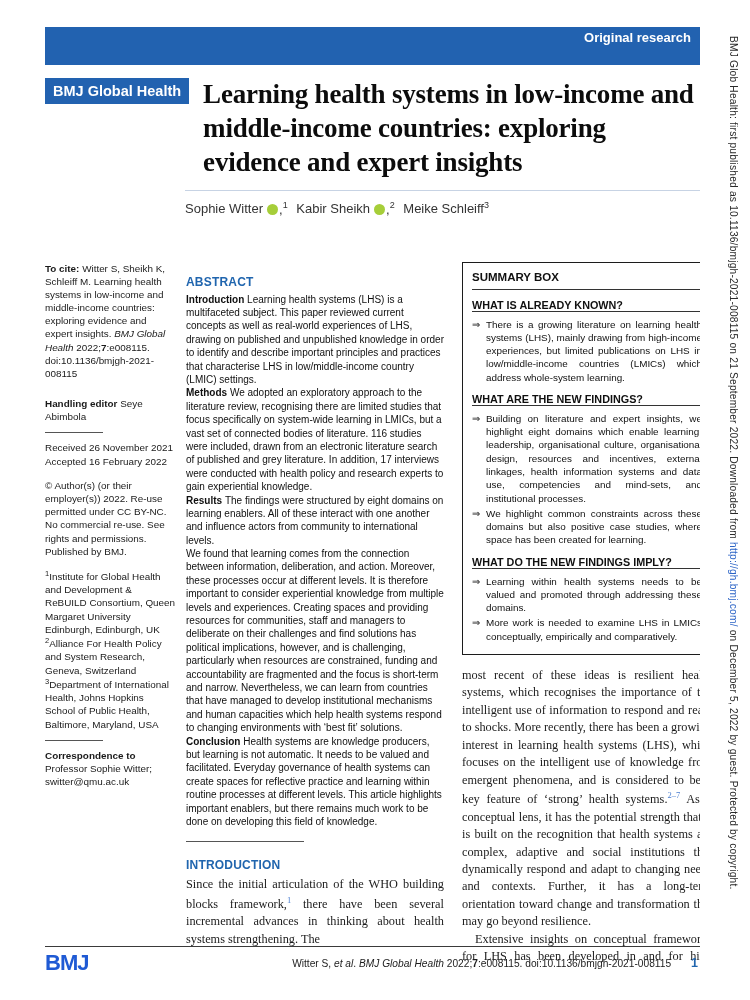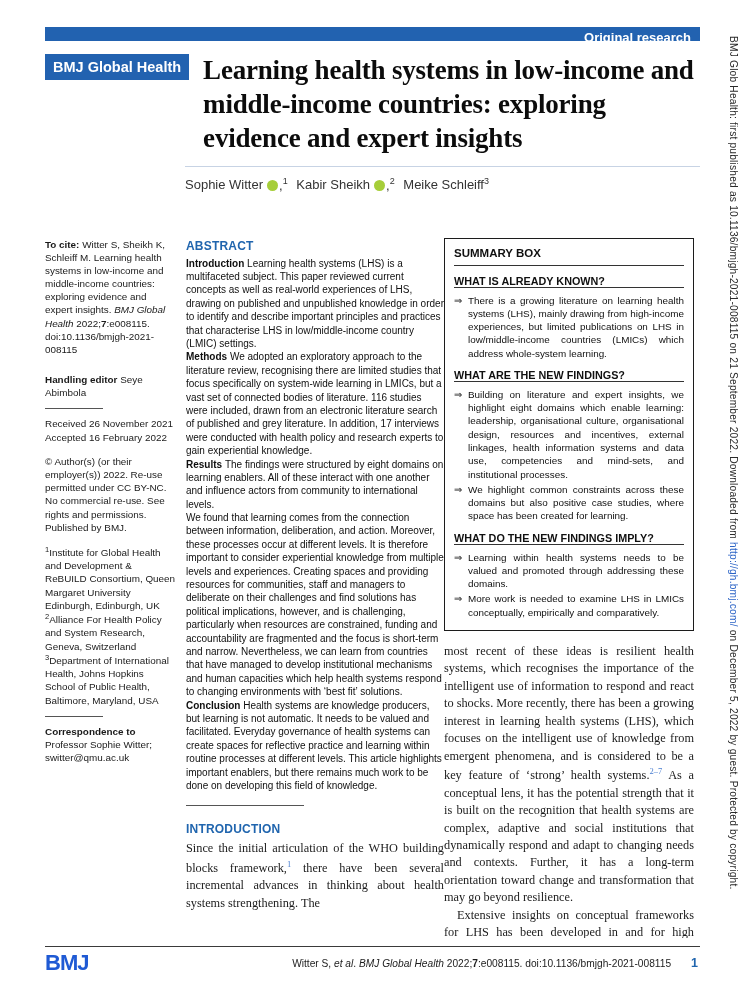--- a/index.html
+++ b/index.html
@@ -7,21 +7,21 @@
         font-family:"Liberation Sans",sans-serif;color:#111;}
 
   
   .vertical-strip{position:absolute;top:36px;right:11px;height:956px;writing-mode:vertical-rl;
         font-size:10.2px;color:#2a2a2a;white-space:nowrap;letter-spacing:.2px;}
   .vlink{color:#2b63c6;}
 
   .main{position:absolute;left:45px;top:27px;width:655px;}
 
   .topbar{background:#2262b0;color:#fff;font-weight:bold;font-size:13px;text-align:right;
-        padding:3px 9px;box-sizing:border-box;height:14px;}
+        padding:3px 9px;box-sizing:border-box;height:38px;}
 
   .masthead{display:flex;align-items:flex-start;margin-top:13px;}
   .journal-box{background:#2262b0;color:#fff;font-weight:bold;font-size:14.5px;
         padding:5px 8px;white-space:nowrap;}
   .title{font-family:"Liberation Serif",serif;font-weight:bold;font-size:27px;line-height:1.25;
         color:#0c0c0c;margin-left:14px;width:516px;letter-spacing:-.2px;}
 
   .title-rule{border:none;border-top:1px solid #c7d3e4;margin:11px 0 0 140px;}
   .authors{margin-left:140px;margin-top:9px;font-size:13px;color:#333;}
   .orcid{display:inline-block;width:11px;height:11px;border-radius:50%;background:#a6ce39;
@@ -46,32 +46,32 @@
   .cm-bookmark{position:absolute;left:5px;top:4px;width:6px;height:9px;background:#c4324a;z-index:1;
         clip-path:polygon(0 0,100% 0,100% 100%,50% 65%,0 100%);}
   .copyright{margin-top:11px;}
   .affils{margin-top:11px;}
   .affils sup{font-size:7.5px;}
   .correspond{margin-top:4px;}
   .email{color:#1a1a1a;}
 
   
   .col-mid{width:258px;flex:0 0 258px;margin-left:10px;font-size:10px;line-height:1.34;color:#0f0f0f;}
-  .section-heading{color:#2065ae;font-weight:bold;font-size:12px;margin:0 0 3px 0;
+  .section-heading{color:#2065ae;font-weight:bold;font-size:12px;margin:12px 0 3px 0;
         letter-spacing:.2px;}
   .ab-p{margin:0;}
   .ab-label{font-weight:bold;}
   .mid-rule{border:none;border-top:1px solid #555;width:118px;margin:13px 0 15px 0;}
   .serif-body{font-family:"Liberation Serif",serif;font-size:12.3px;line-height:1.42;
         text-align:justify;color:#1b1b1b;}
   .serif-body p{margin:0;}
   .ref{color:#4a7ed0;font-size:8.5px;}
 
   
-  .col-right{width:250px;flex:0 0 250px;margin-left:0;}
+  .col-right{width:250px;flex:0 0 250px;margin-left:18px;}
   .summary-box{border:1.5px solid #1c1c1c;padding:8px 9px 9px 9px;font-size:9.9px;color:#101010;}
   .sb-title{font-weight:bold;font-size:11.5px;padding-bottom:6px;border-bottom:1px solid #333;
         margin-bottom:8px;}
   .sb-heading{font-weight:bold;font-size:10.8px;padding-bottom:0;border-bottom:1px solid #333;
         margin:9px 0 6px 0;}
   .sb-item{display:flex;line-height:1.34;text-align:justify;margin-bottom:2px;}
   .sb-arrow{flex:0 0 14px;color:#222;}
   .sb-text{flex:1;}
   .right-body{margin-top:12px;}
   .right-body .p2{text-indent:13px;}

